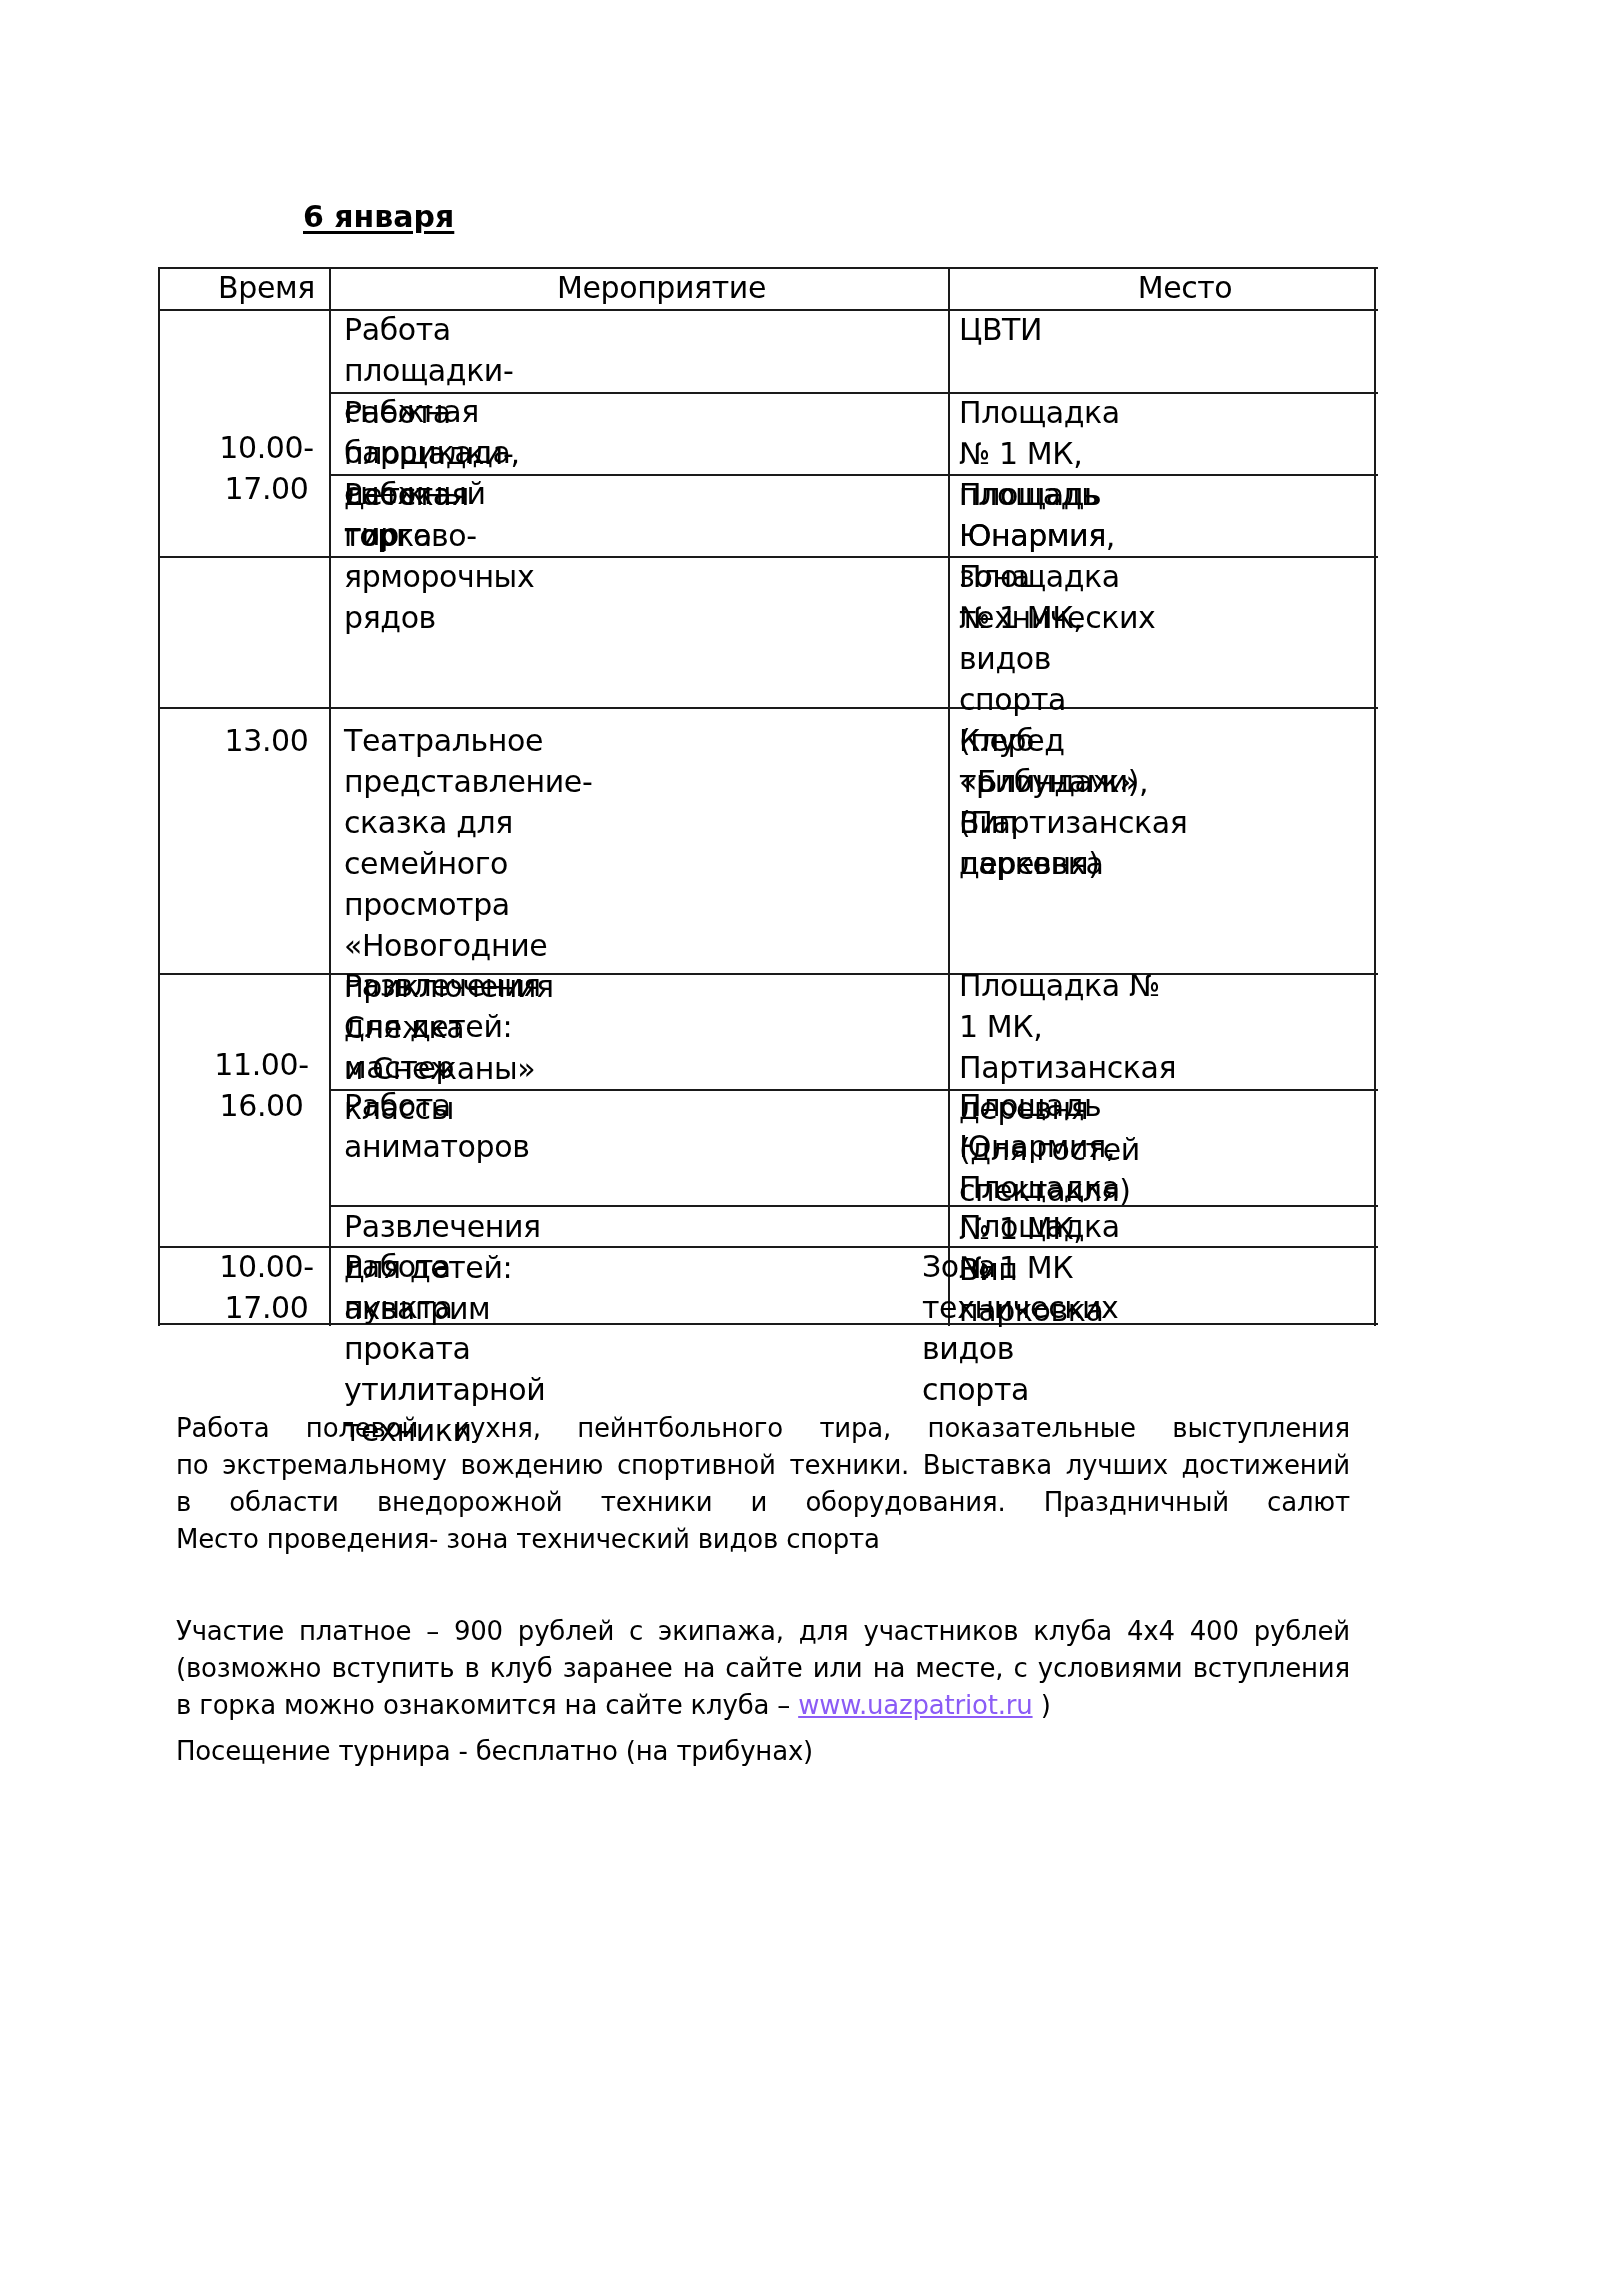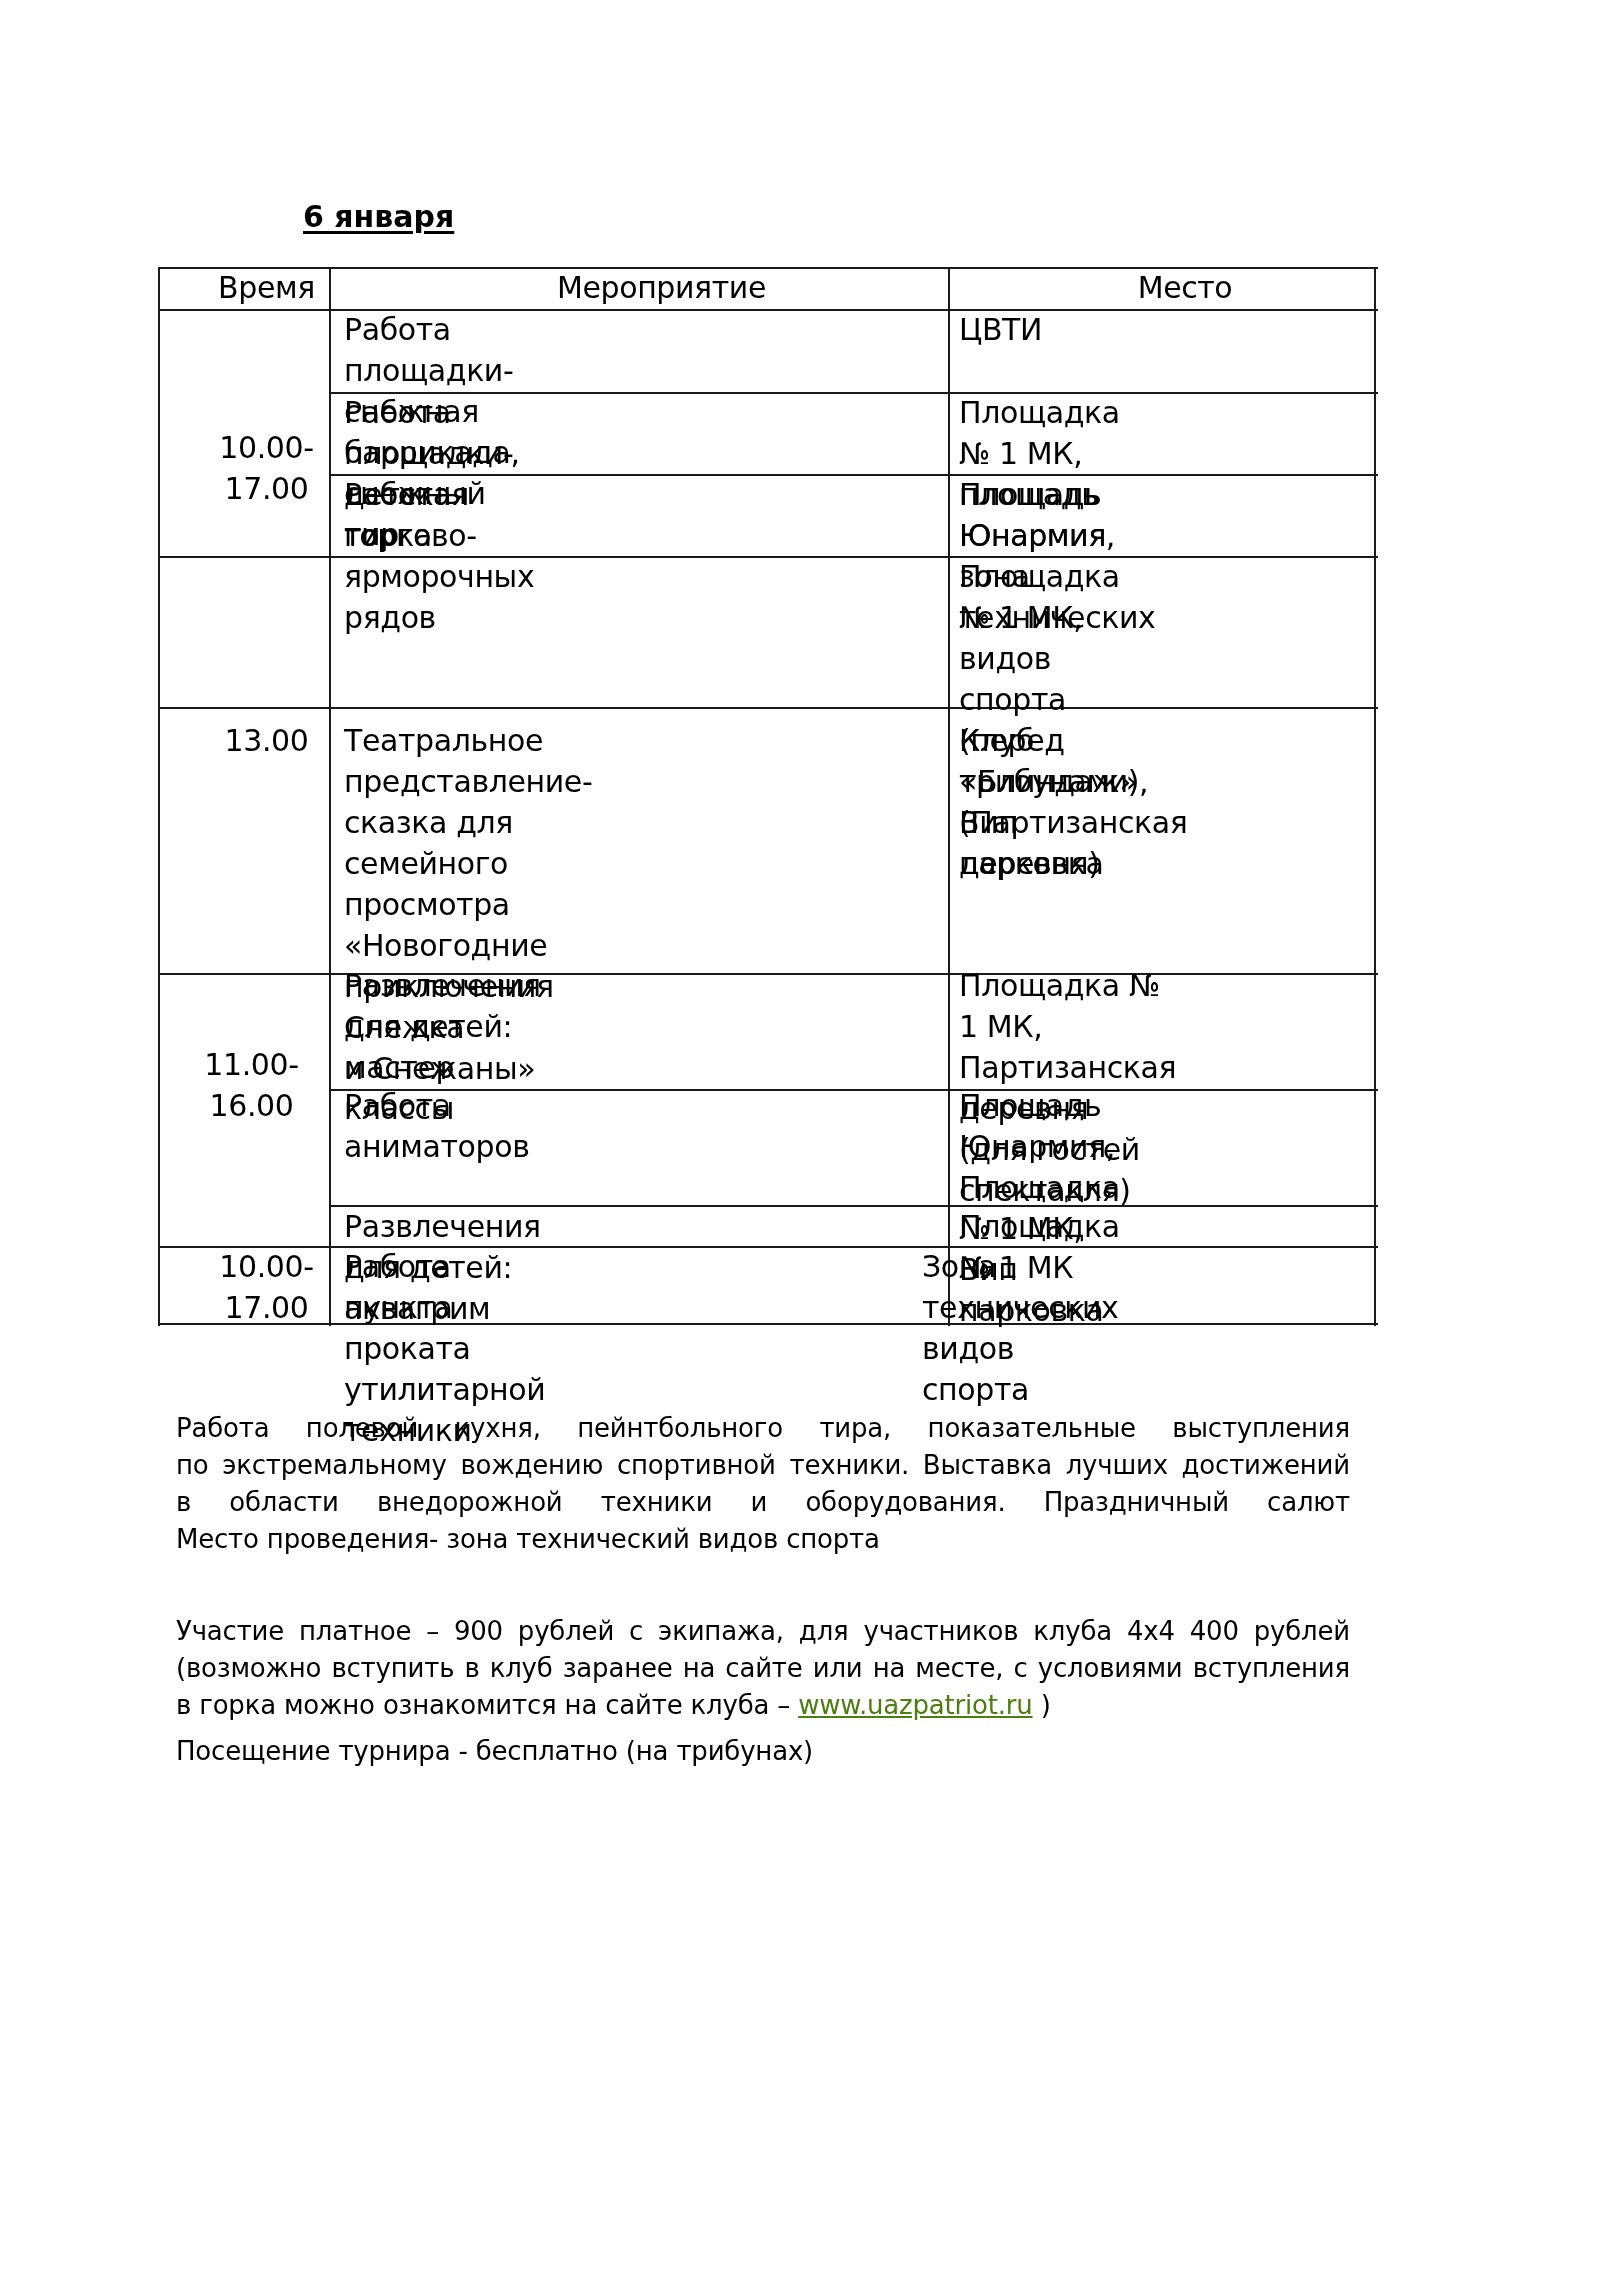--- a/index.html
+++ b/index.html
@@ -11,21 +11,21 @@
   .tbl { position: absolute; left: 0; top: 0; }
   .hl { position: absolute; height: 0; border-top: 2.2px solid #1a1a1a; }
   .hl.thick { border-top-width: 2.9px; }
   .vl { position: absolute; width: 0; border-left: 2.2px solid #1a1a1a; }
   .cell { position: absolute; font-size: 30px; line-height: 41px; letter-spacing: -0.4px; white-space: pre-line; }
   .cell.c { text-align: center; padding-left: 23px; }
   .para { position: absolute; left: 156px; width: 1174px; font-size: 26px; line-height: 37px;
           text-align: justify; letter-spacing: -0.2px; margin-left: 20px; }
   .para .line { display: block; text-align: justify; text-align-last: justify; height: 37px; }
   .para .line.last { text-align-last: left; }
-  a.link { color: #4d7c0f; text-decoration: underline; }
+  a.link { color: #8b5cf6; text-decoration: underline; }
 </style>
 </head>
 <body>
 
 <div class="title">6 января</div>
 
 <div class="tbl">
 
   <div class="hl" style="left:158px; top:267px; width:1220px;"></div>
   <div class="hl" style="left:158px; top:309px; width:1220px;"></div>
@@ -66,21 +66,21 @@
 
   <div class="cell c" style="left:158px; width:171px; top:720px;">13.00</div>
   <div class="cell" style="left:344px; top:720px;">Театральное представление-
 сказка для семейного просмотра
 «Новогодние приключения Снежка
 и Снежаны»</div>
   <div class="cell" style="left:959px; top:720px;">Клуб «Блиндаж»
 (Партизанская
 деревня)</div>
 
-  <div class="cell c" style="left:144px; width:169px; top:1044px;">11.00-
+  <div class="cell c" style="left:154px; width:169px; top:1044px;">11.00-
 16.00</div>
   <div class="cell" style="left:344px; top:965px;">Развлечения для детей: мастер
 классы</div>
   <div class="cell" style="left:959px; top:965px;">Площадка № 1 МК,
 Партизанская деревня
 (для гостей спектакля)</div>
   <div class="cell" style="left:344px; top:1085px;">Работа аниматоров</div>
   <div class="cell" style="left:959px; top:1085px;">Площадь Юнармия,
 Площадка № 1 МК, Вип
 парковка</div>

